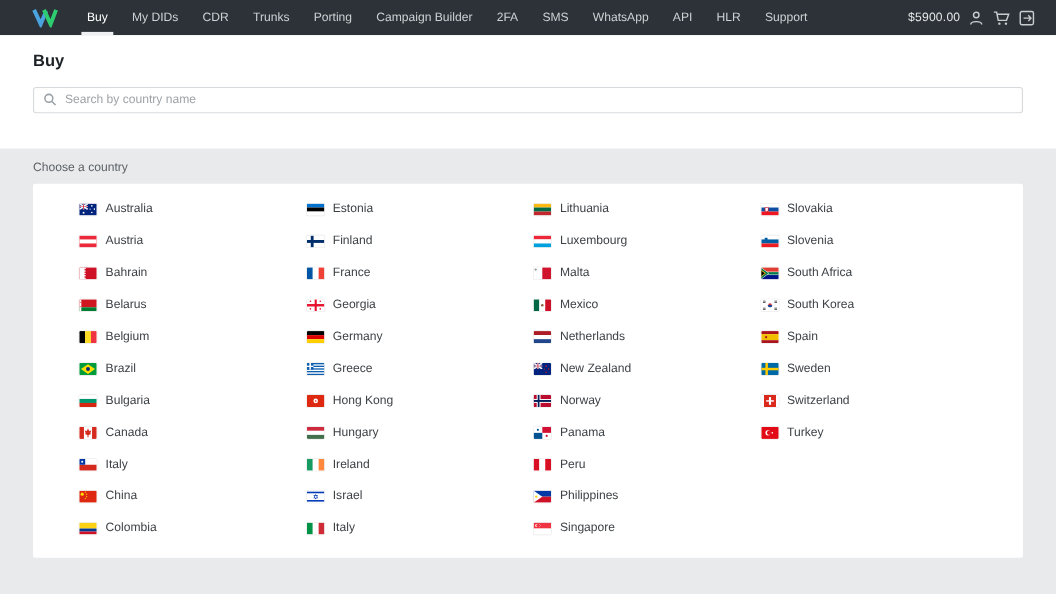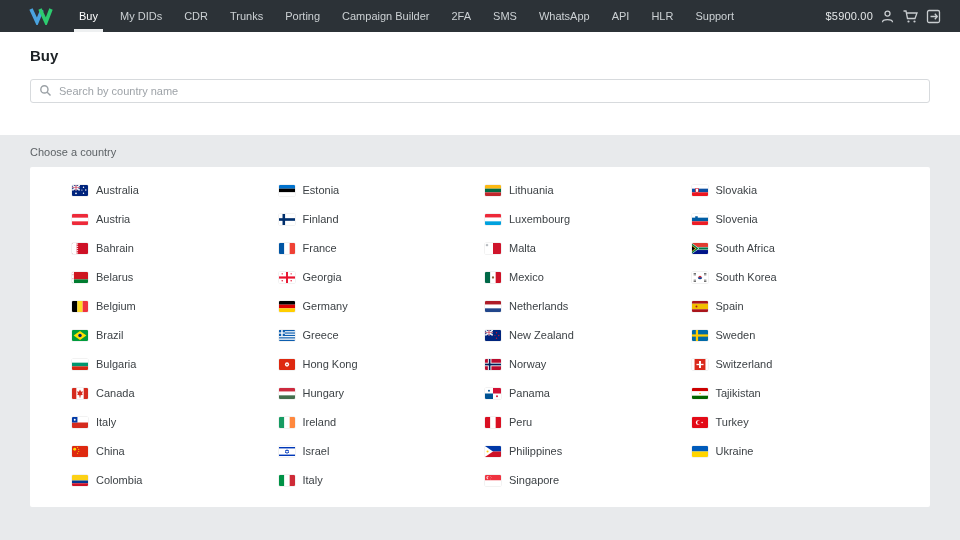--- a/index.html
+++ b/index.html
@@ -662,48 +662,28 @@
             <svg viewBox="0 0 48 32" preserveAspectRatio="none">
               <rect x="0" y="0" width="48" height="32" fill="#fff"></rect>
               <rect x="7.68" y="0" width="32.64" height="32" fill="#da291c"></rect>
               <rect x="21.12" y="5.76" width="5.76" height="20.48" fill="#fff"></rect>
               <rect x="13.440000000000001" y="14.08" width="21.12" height="3.84" fill="#fff"></rect>
             </svg>
           </span>
     <span class="country-label">Switzerland</span>
   </div>
 
-  <div class="country-item">
-    <span class="flag">
-            <svg viewBox="0 0 48 32" preserveAspectRatio="none">
-              <rect x="0" y="0" width="48" height="9.6" fill="#cc0000"></rect>
-              <rect x="0" y="9.6" width="48" height="12.8" fill="#fff"></rect>
-              <rect x="0" y="22.4" width="48" height="9.6" fill="#006600"></rect>
-              <circle cx="24" cy="16" r="2.4000000000000004" fill="#f8c300"></circle>
-            </svg>
-          </span>
-    <span class="country-label">Tajikistan</span>
-  </div>
 
   <div class="country-item">
     <span class="flag">
             <svg viewBox="0 0 48 32" preserveAspectRatio="none">
               <rect x="0" y="0" width="48" height="32" fill="#e30a17"></rect>
               <circle cx="18.240000000000002" cy="16" r="6.720000000000001" fill="#fff"></circle>
               <circle cx="21.12" cy="16" r="5.5200000000000005" fill="#e30a17"></circle>
               <circle cx="30.240000000000002" cy="16" r="2.16" fill="#fff"></circle>
             </svg>
           </span>
     <span class="country-label">Turkey</span>
   </div>
 
-  <div class="country-item">
-    <span class="flag">
-            <svg viewBox="0 0 48 32" preserveAspectRatio="none">
-              <rect x="0" y="0" width="48" height="16" fill="#005bbb"></rect>
-              <rect x="0" y="16" width="48" height="16" fill="#ffd500"></rect>
-            </svg>
-          </span>
-    <span class="country-label">Ukraine</span>
-  </div>
 </div>
   </div>
 </section>
 
 </body></html>

